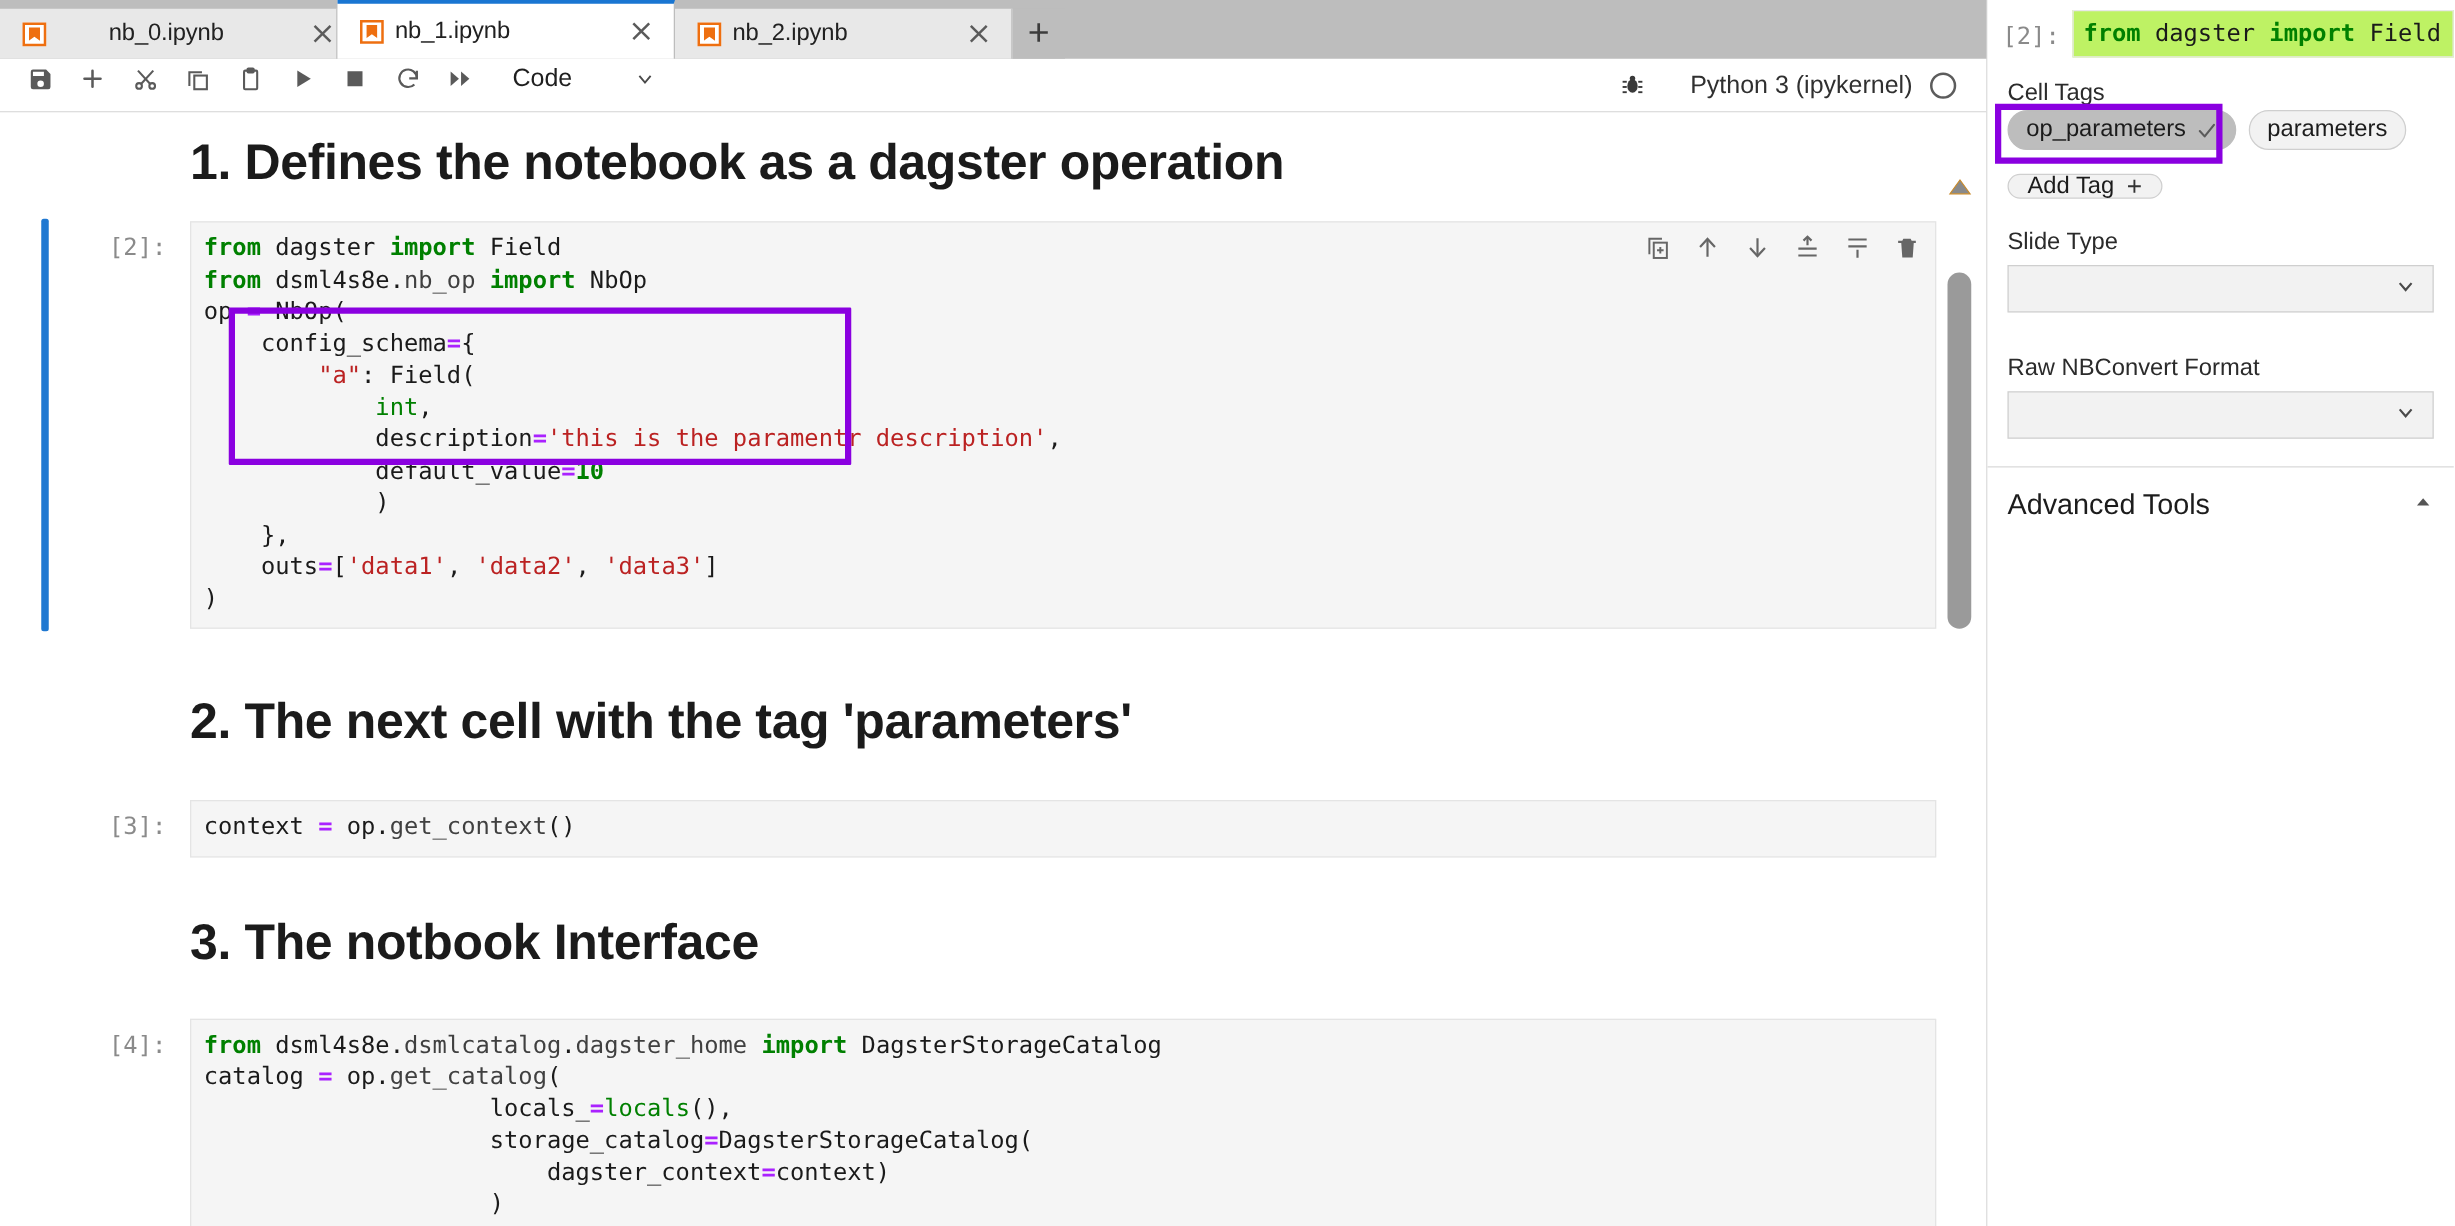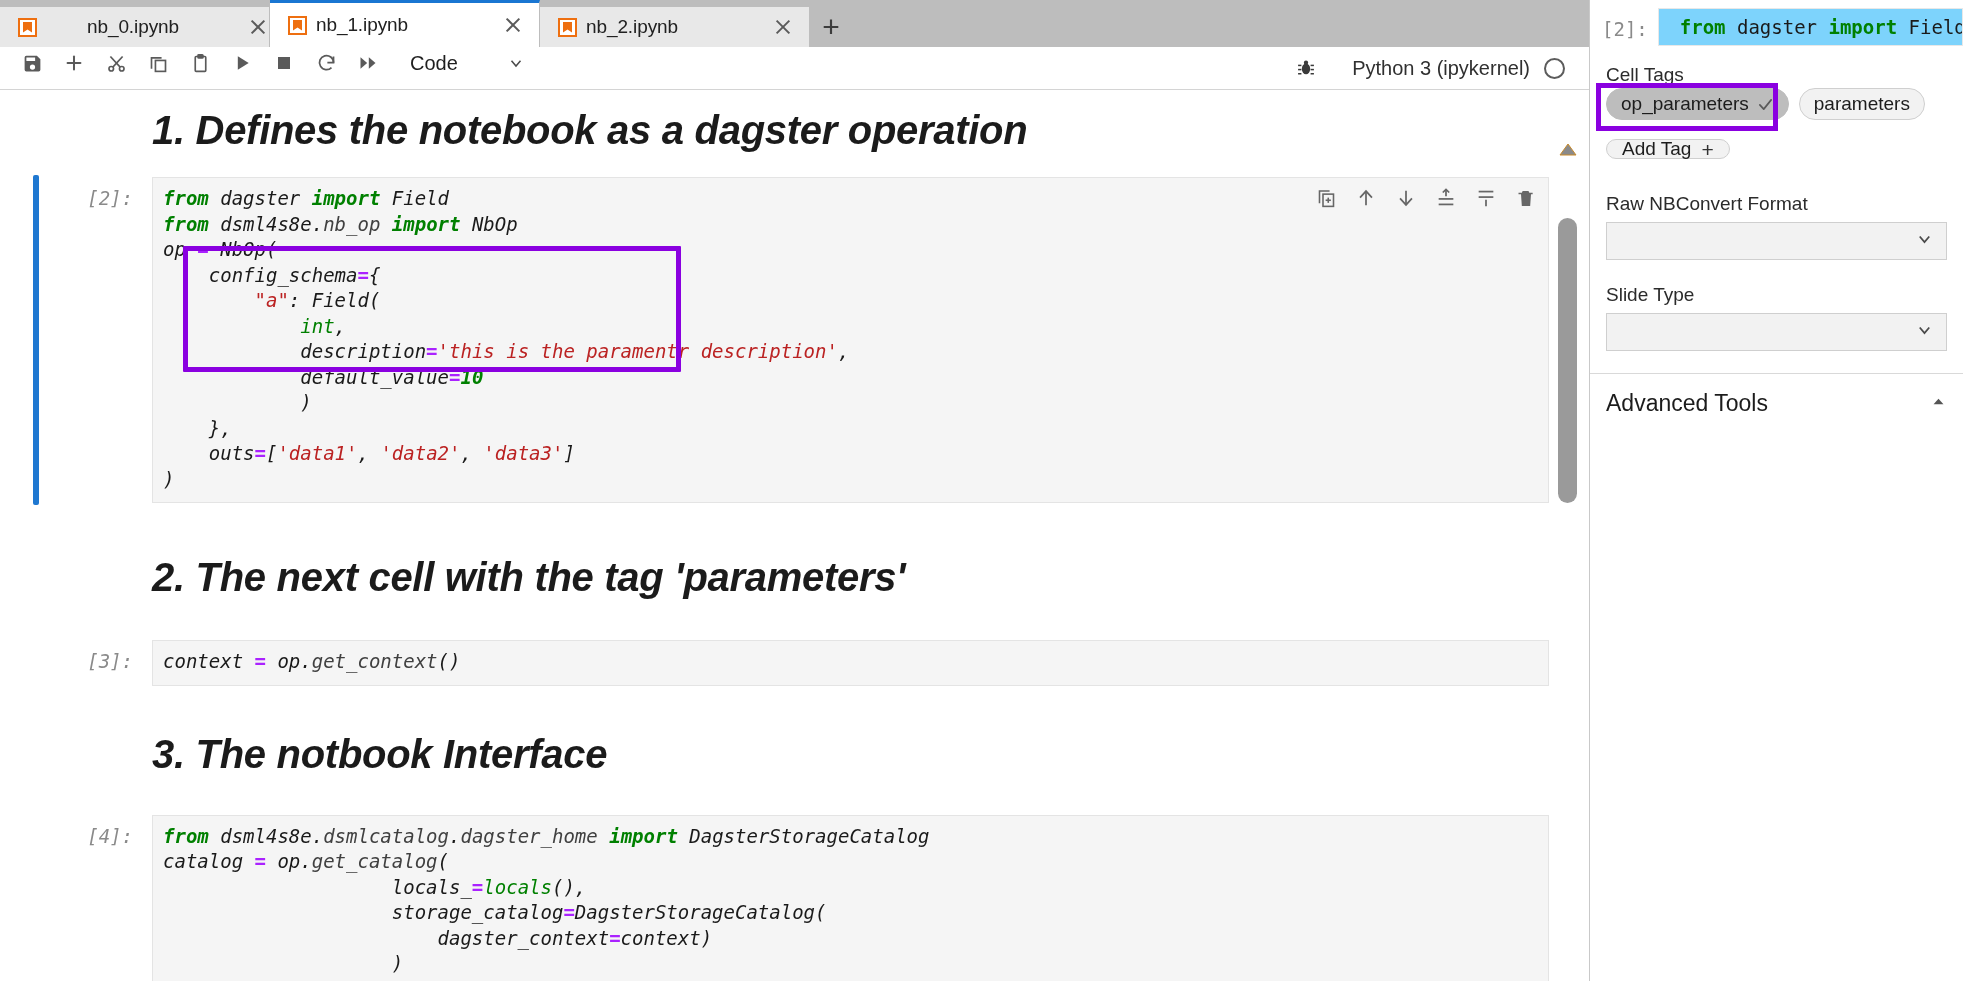--- a/index.html
+++ b/index.html
@@ -170,21 +170,20 @@
   #nb-body {
     flex: 1 1 auto;
     position: relative;
     overflow: hidden;
     background: #ffffff;
   }
   #nb-content {
     position: absolute;
     inset: 0;
     padding: 0 40px 0 0;
-    font-style: italic;
   }
 
   .cell {
     position: relative;
     display: flex;
     padding: 0;
   }
 
   
   .md-cell {
@@ -316,23 +315,23 @@
   }
   #rp-prompt {
     font-family: "DejaVu Sans Mono", monospace;
     font-size: 19px;
     color: #8a8a8a;
     padding: 10px 10px 0 12px;
     flex: 0 0 auto;
   }
   #rp-code-box {
     flex: 1 1 auto;
-    background: #7dd3fc;
+    background: #bef264;
     border: 1px solid #e8e8e8;
-    padding: 7px 21px;
+    padding: 7px 8px;
     overflow: hidden;
     white-space: nowrap;
   }
   #rp-code {
     font-family: "DejaVu Sans Mono", monospace;
     font-size: 19px;
     color: #1a1a1a;
     white-space: pre;
   }
   .rp-section { padding: 0 16px; }
@@ -687,44 +686,44 @@
       <span id="tag-annot"></span>
     </div>
 
     <div id="add-tag-row">
       <span id="add-tag-chip">
         <span>Add Tag</span>
         <span class="plus-glyph">+</span>
       </span>
     </div>
 
+    <div class="rp-section" style="margin-top:10px;">
+      <div class="rp-label">Slide Type</div>
+      <div class="rp-select">
+        <span style="margin-right:auto;"></span>
+        <span>
+          <svg width="19" height="19" viewBox="0 0 24 24" fill="none" stroke="#4a4a4a" stroke-width="2.2">
+            <polyline points="6,9.5 12,16.5 18,9.5"></polyline>
+          </svg>
+        </span>
+      </div>
+    </div>
+
     <div class="rp-section" style="margin-top:20px;">
       <div class="rp-label">Raw NBConvert Format</div>
       <div class="rp-select">
         <span style="margin-right:auto;"></span>
         <span>
           <svg width="19" height="19" viewBox="0 0 24 24" fill="none" stroke="#4a4a4a" stroke-width="2.2">
             <polyline points="6,9.5 12,16.5 18,9.5"></polyline>
           </svg>
         </span>
       </div>
     </div>
 
-    <div class="rp-section" style="margin-top:10px;">
-      <div class="rp-label">Slide Type</div>
-      <div class="rp-select">
-        <span style="margin-right:auto;"></span>
-        <span>
-          <svg width="19" height="19" viewBox="0 0 24 24" fill="none" stroke="#4a4a4a" stroke-width="2.2">
-            <polyline points="6,9.5 12,16.5 18,9.5"></polyline>
-          </svg>
-        </span>
-      </div>
-    </div>
-
     <div id="advanced-tools-header">
       <span id="advanced-tools-title">Advanced Tools</span>
       <span>
         <svg width="17" height="17" viewBox="0 0 24 24" fill="#555">
           <path d="M12 8l7 8H5z"></path>
         </svg>
       </span>
     </div>
   </div>
 </div>

